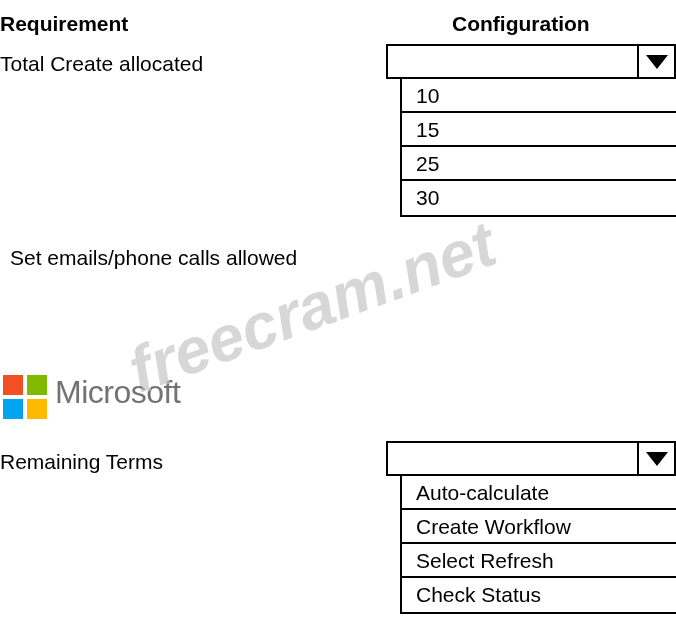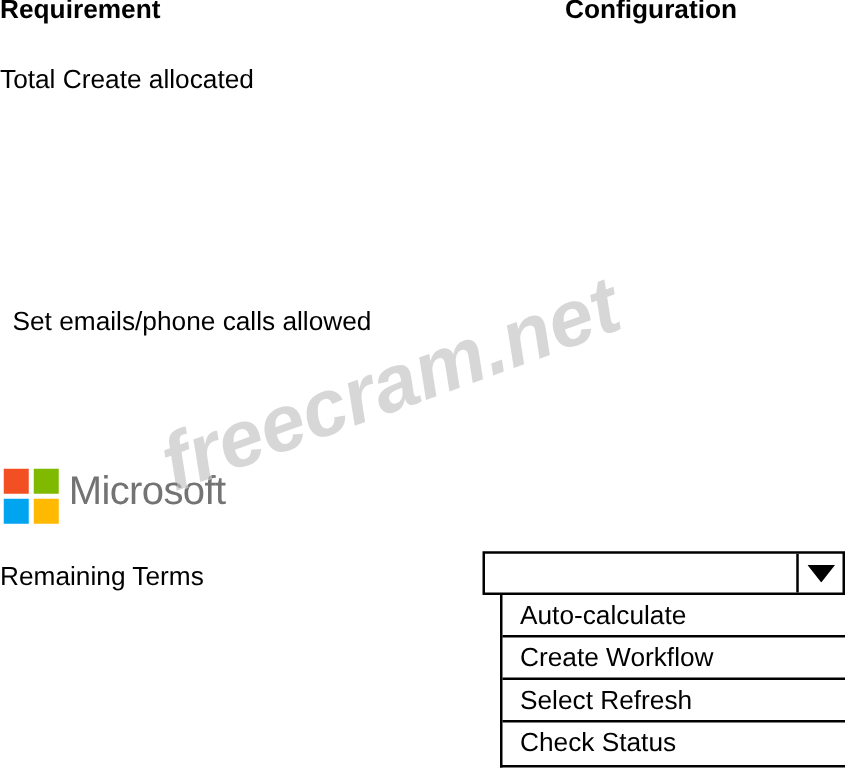--- a/index.html
+++ b/index.html
@@ -17,21 +17,21 @@
 
   .page {
     position: relative;
     width: 676px;
     height: 622px;
   }
 
   
   .header-row {
     position: absolute;
-    top: 0px;
+    top: 16px;
     left: 0px;
     width: 676px;
     height: 26px;
   }
   .col-head {
     position: absolute;
     font-size: 21px;
     font-weight: bold;
     color: #000000;
     white-space: nowrap;
@@ -166,20 +166,36 @@
 
   <div class="header-row">
     <div class="col-head req">Requirement</div>
     <div class="col-head cfg">Configuration</div>
   </div>
 
   <div class="req-label r1">Total Create allocated</div>
   <div class="req-label r2">Set emails/phone calls allowed</div>
   <div class="req-label r3">Remaining Terms</div>
 
+  <div class="dd-group g1">
+    <div class="dd-box">
+      <span></span>
+      <span class="dd-arrow">
+        <svg width="22" height="14" viewBox="0 0 22 14" aria-hidden="true">
+            <polygon points="0,0 22,0 11,14" fill="#000000"></polygon>
+          </svg>
+      </span>
+    </div>
+    <div class="dd-list">
+      <div class="dd-item">10</div>
+      <div class="dd-item">15</div>
+      <div class="dd-item">25</div>
+      <div class="dd-item">30</div>
+    </div>
+  </div>
 
 
   <div class="dd-group g3">
     <div class="dd-box">
       <span></span>
       <span class="dd-arrow">
         <svg width="22" height="14" viewBox="0 0 22 14" aria-hidden="true">
             <polygon points="0,0 22,0 11,14" fill="#000000"></polygon>
           </svg>
       </span>

